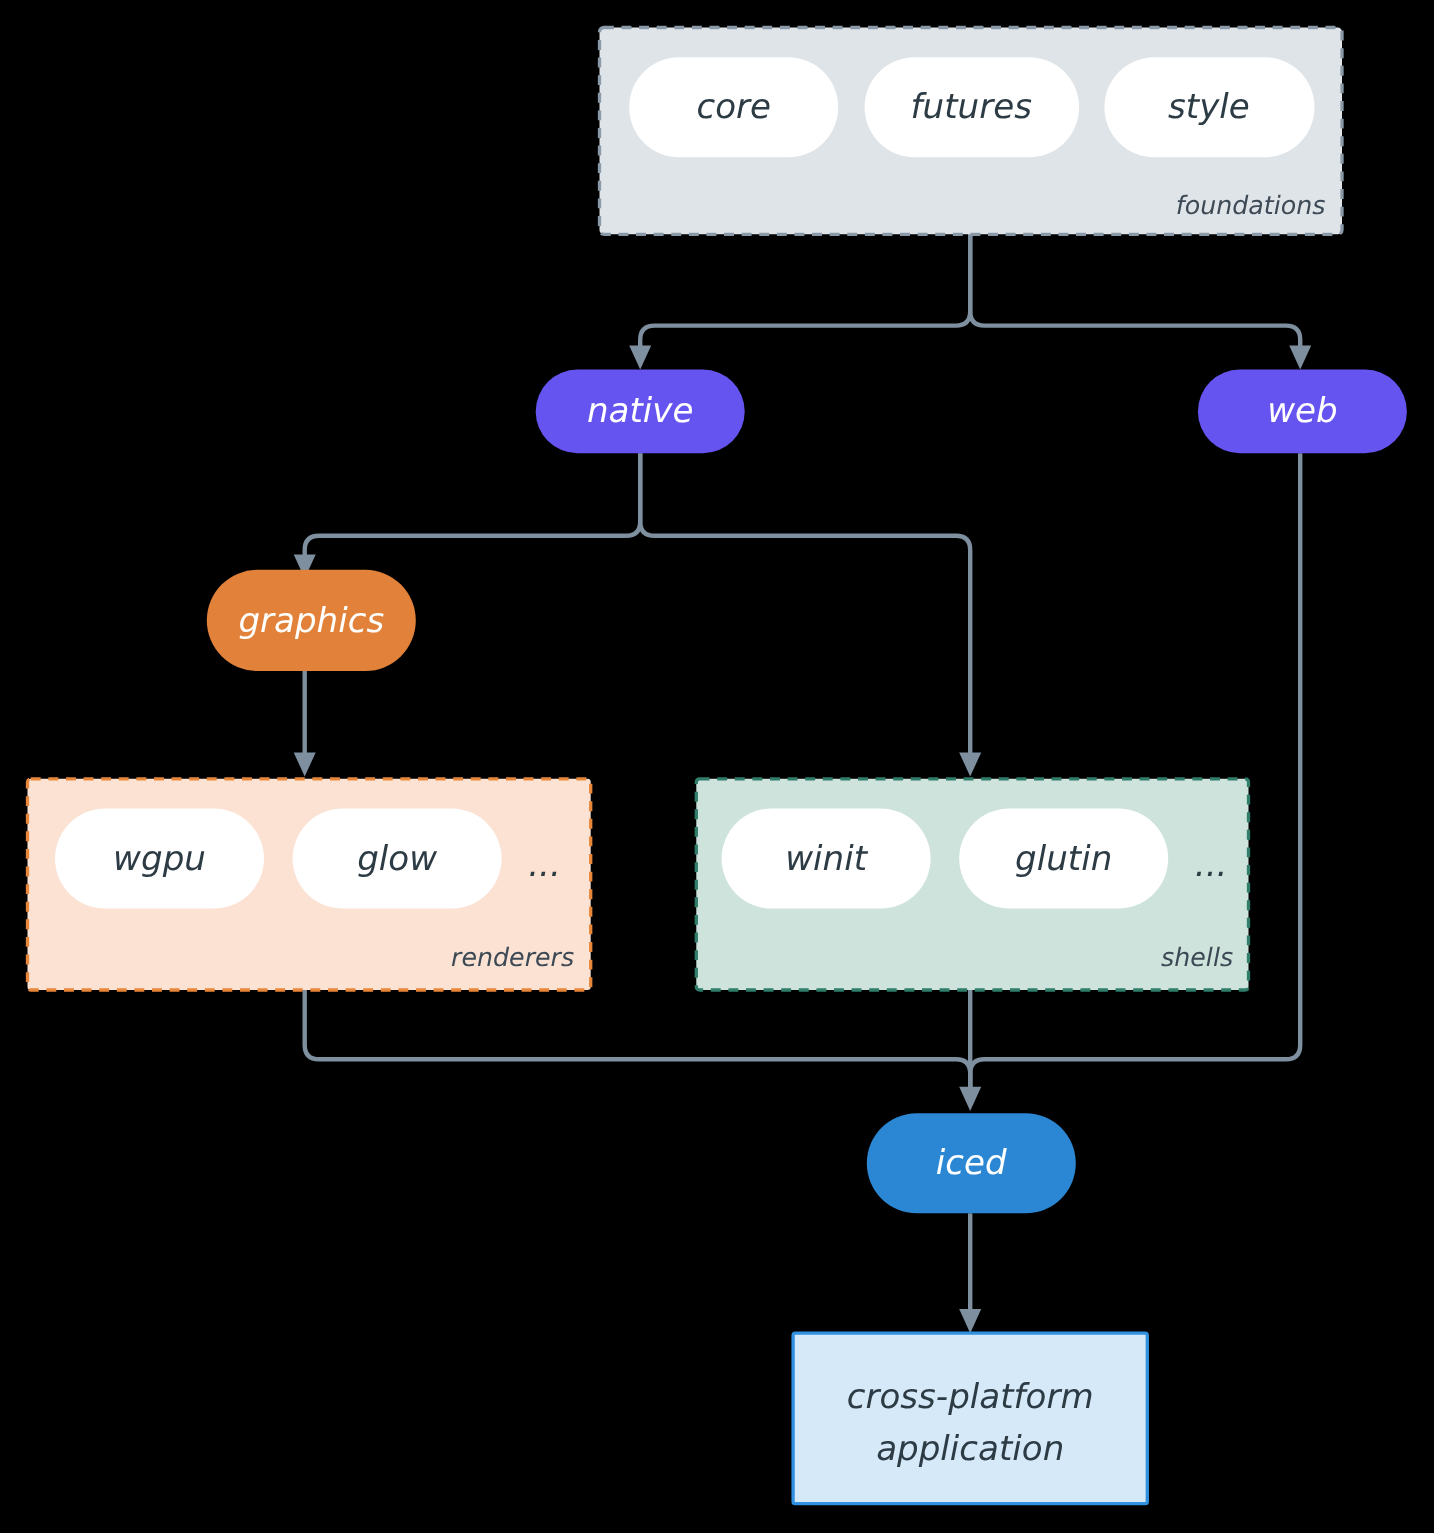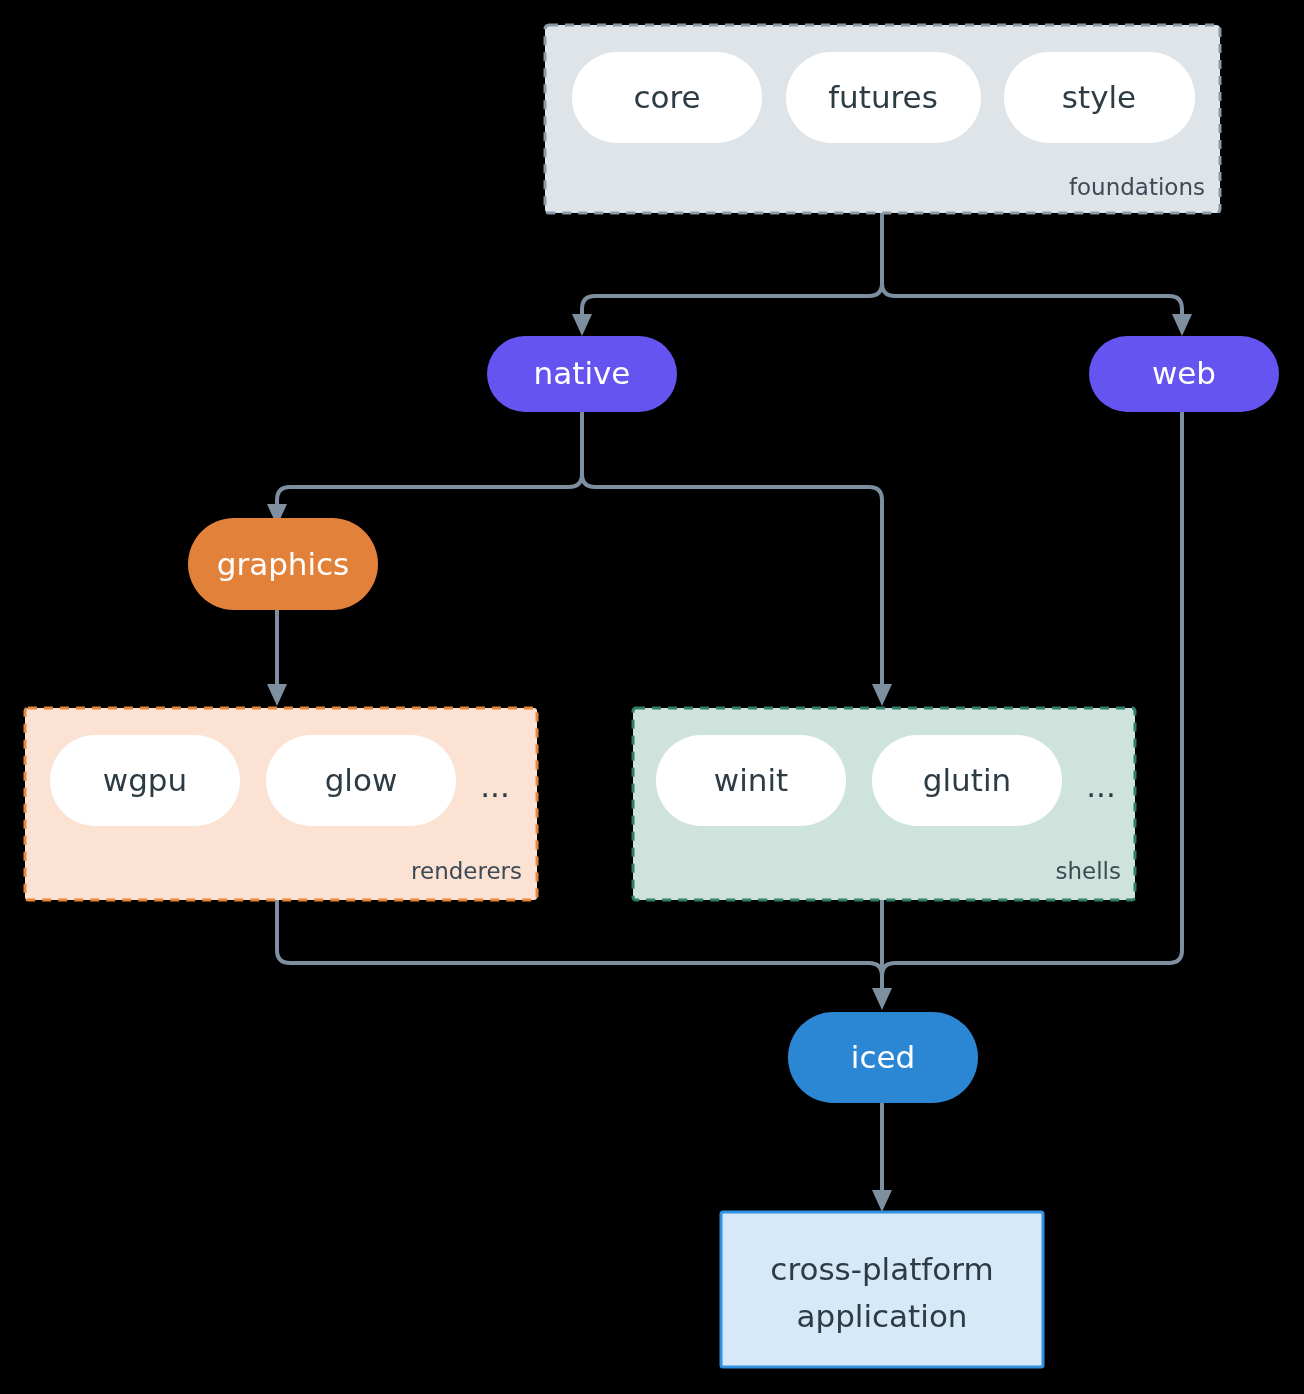--- a/index.html
+++ b/index.html
@@ -10,20 +10,21 @@
   body {
     width: 1304px;
     height: 1394px;
     overflow: hidden;
     font-family: "DejaVu Sans", sans-serif;
   }
   #diagram-root {
     position: relative;
     width: 1304px;
     height: 1394px;
+    font-style: italic;
   }
   svg.diagram {
     display: block;
     width: 1304px;
     height: 1394px;
   }
   .node-label {
     font-family: "DejaVu Sans", sans-serif;
     font-size: 31px;
     text-anchor: middle;

